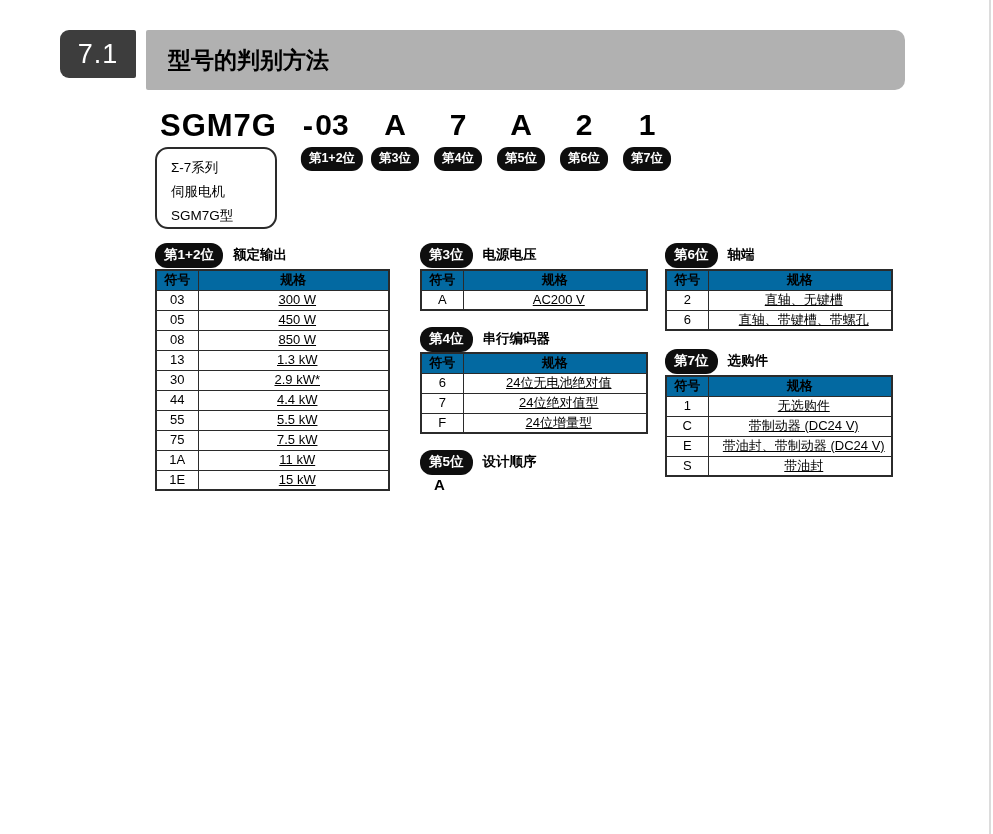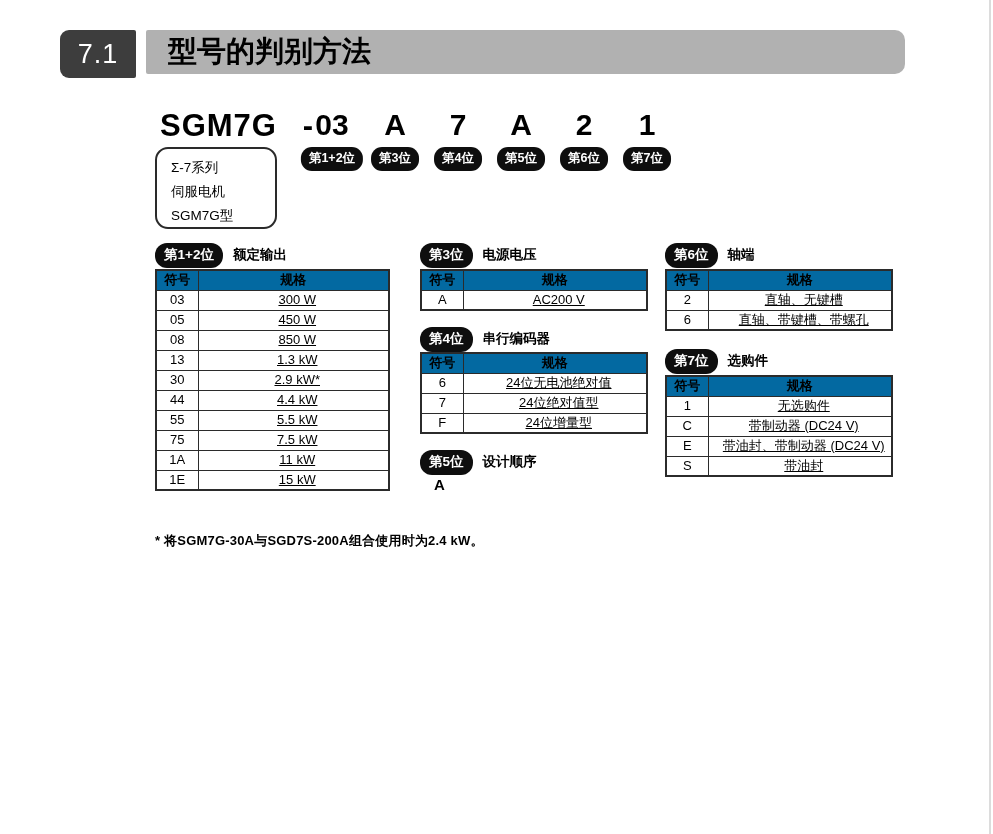--- a/index.html
+++ b/index.html
@@ -11,24 +11,24 @@
   .page-edge { position: absolute; top: 0; left: 989px; width: 2px; height: 834px; background: #dcdcdc; }
 
   
   .sec-num-box {
     position: absolute; left: 60px; top: 30px; width: 76px; height: 48px;
     background: #3d3d3d; color: #fff; border-radius: 9px 2px 2px 9px;
     display: flex; align-items: center; justify-content: center;
     font-size: 27px; letter-spacing: 1px;
   }
   .sec-title-bar {
-    position: absolute; left: 146px; top: 30px; width: 759px; height: 44px;
+    position: absolute; left: 146px; top: 30px; width: 759px; height: 60px;
     background: #b1b1b1; border-radius: 2px 10px 10px 2px;
     display: flex; align-items: center; padding-left: 22px;
-    font-size: 29px; font-weight: bold; color: #000;
+    font-size: 23px; font-weight: bold; color: #000;
   }
 
   
   .model-prefix { position: absolute; left: 160px; top: 108px; font-size: 31px; font-weight: bold; letter-spacing: 1px; }
   .model-sep { position: absolute; top: 108px; font-size: 31px; font-weight: bold; transform: translateX(-50%); }
   .model-digit { position: absolute; top: 108px; font-size: 30px; font-weight: bold; transform: translateX(-50%); }
   .digit-badge {
     position: absolute; top: 147px; transform: translateX(-50%);
     background: #0e0e0e; color: #fff; font-size: 12.5px; font-weight: bold;
     padding: 3px 8px 4px; border-radius: 11px; white-space: nowrap;
@@ -274,16 +274,15 @@
           <td class="col-sym">E</td>
           <td class="col-spec">带油封、带制动器 (DC24 V)</td>
         </tr>
         <tr>
           <td class="col-sym">S</td>
           <td class="col-spec">带油封</td>
         </tr>
       </tbody>
     </table>
 
-  <div class="footnote">* 将SGM7G-30A与SGD7S-200A组合使用时为2.4 kW。</div>
 
   <div class="page-edge"></div>
 </div>
 
 </body></html>

